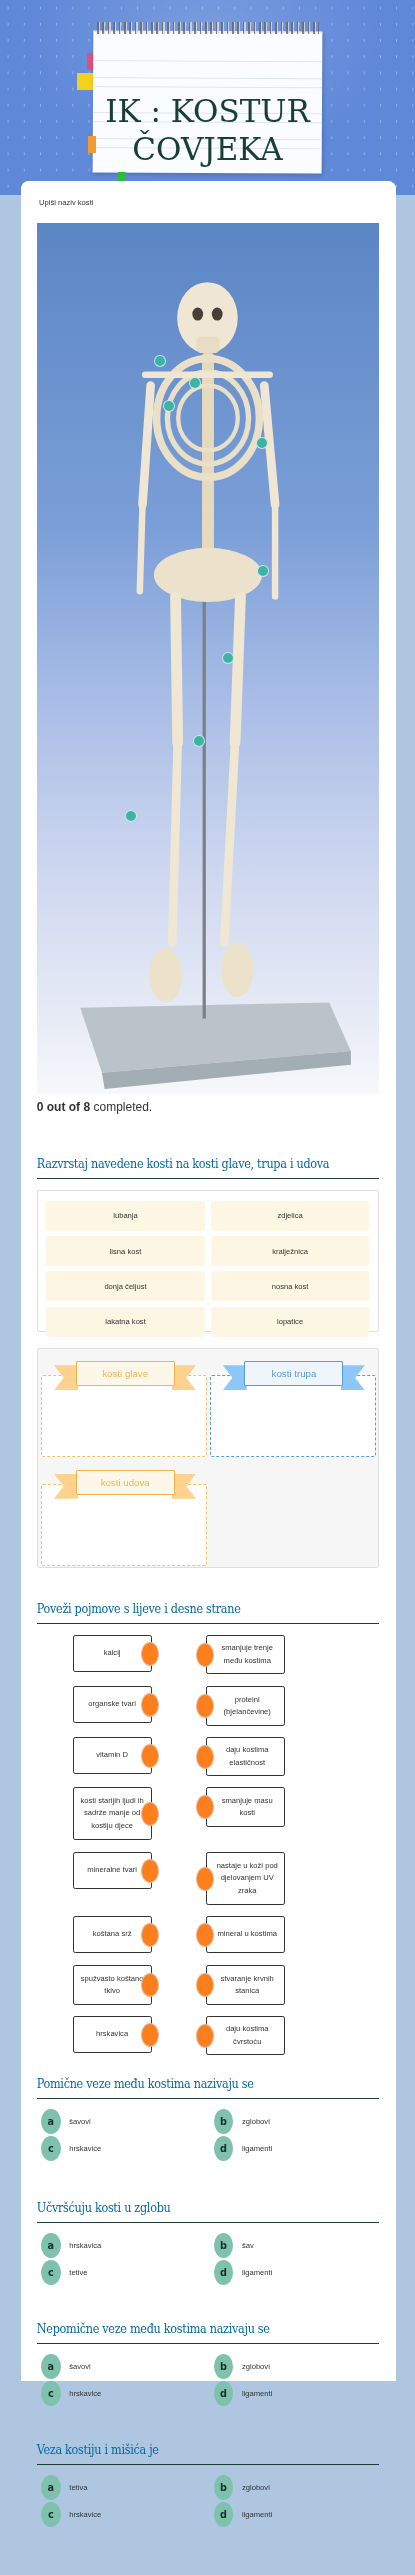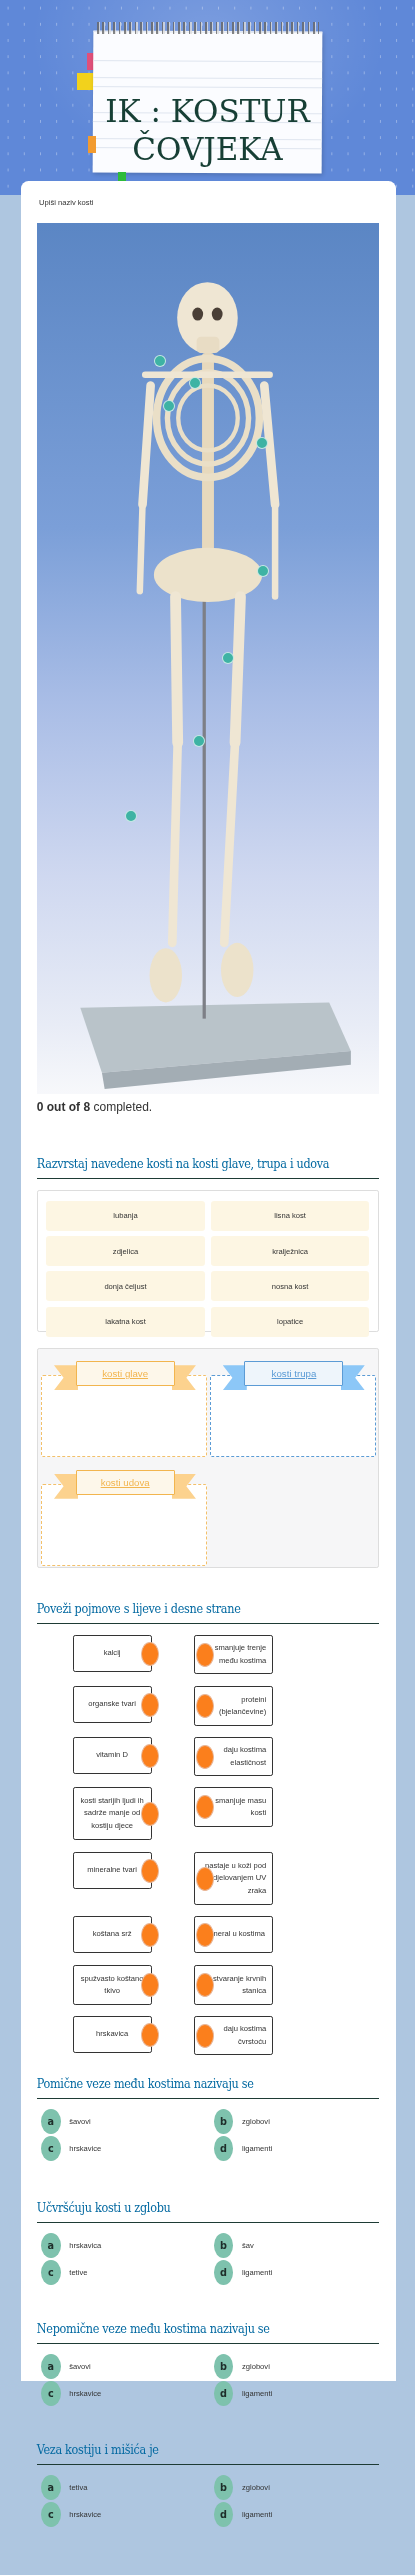--- a/index.html
+++ b/index.html
@@ -53,33 +53,33 @@
   .sort-item { background: #fdf6e3; border-radius: 3.2px; display: flex; align-items: center; justify-content: center; font-size: 7.6px; color: #333; cursor: grab; }
 
   
   .sort-groups { position: absolute; left: 16.2px; top: 1167px; width: 342px; height: 220px; background: #f6f6f7; border: 0.5px solid #ddd; border-radius: 2.2px; }
   .group { position: absolute; width: 166px; height: 103px; }
   .group .drop { position: absolute; left: 0; top: 20.6px; width: 166px; height: 82px; background: #fff; border: 1.1px dashed; border-radius: 2.2px; }
   .group .ribbon { position: absolute; left: 13px; top: 6.5px; width: 142px; height: 29px; }
   .group .ribbon .tail-l, .group .ribbon .tail-r { position: absolute; top: 4.3px; width: 24px; height: 25px; }
   .group .ribbon .tail-l { left: 0; clip-path: polygon(0 0, 100% 0, 100% 100%, 0 100%, 40% 50%); }
   .group .ribbon .tail-r { right: 0; clip-path: polygon(0 0, 100% 0, 60% 50%, 100% 100%, 0 100%); }
-  .group .ribbon .label { position: absolute; left: 21.7px; top: 0; width: 99px; height: 25px; border: 1.1px solid; border-radius: 1px; display: flex; align-items: center; justify-content: center; font-size: 9.7px; text-decoration: underline; }
+  .group .ribbon .label { position: absolute; left: 21.7px; top: 0; width: 99px; height: 25px; border: 1.1px solid; border-radius: 1px; display: flex; align-items: center; justify-content: center; font-size: 9.7px; }
   .g-orange .drop { border-color: #f3c06a; }
   .g-orange .tail-l, .g-orange .tail-r { background: #fcd28e; }
   .g-orange .label { background: #fdf7ea; border-color: #f5b03c; color: #f2b54e; }
   .g-blue .drop { border-color: #5b9bd5; }
   .g-blue .tail-l, .g-blue .tail-r { background: #8cc7f7; }
   .g-blue .label { background: #eef5fb; border-color: #4aa2ea; color: #5b9bd5; }
 
   
   .match-row { position: absolute; left: 0; width: 375px; }
   .m-left, .m-right { position: absolute; border: 0.5px solid #333; border-radius: 2.2px; background: #fff; display: flex; align-items: center; justify-content: center; text-align: center; font-size: 7.6px; line-height: 12.5px; color: #333; padding: 0 5.4px; }
   .m-left { left: 52px; width: 79px; }
-  .m-right { left: 173px; width: 79px; padding-left: 9.7px; text-align: right; }
+  .m-right { left: 185px; width: 79px; padding-left: 9.7px; }
   .dot { position: absolute; width: 18.4px; height: 24px; border-radius: 50%; background: #fb7f1c; border: 1.1px solid #e8b79a; cursor: pointer; }
 
   
   .mcq { position: absolute; left: 16.2px; width: 342px; }
   .opt { position: absolute; display: flex; align-items: center; cursor: pointer; }
   .badge { width: 19.5px; height: 25px; border-radius: 50%; background: #7ec2ad; display: flex; align-items: center; justify-content: center; font-family: "DejaVu Sans", sans-serif; font-weight: bold; font-size: 9.7px; color: #1e2e2a; }
   .opt-text { margin-left: 8.7px; font-size: 7.6px; color: #333; }
 </style>
 </head>
 <body>
@@ -146,22 +146,22 @@
     <div class="hotspot" style="left:191px; top:435px;"></div>
     <div class="hotspot" style="left:162px; top:518px;"></div>
     <div class="hotspot" style="left:94px; top:593px;"></div>
   </div>
 
   <div class="progress"><b>0 out of 8</b><span> completed.</span></div>
 
   <div class="heading" style="top:975px;">Razvrstaj navedene kosti na kosti glave, trupa i udova</div>
   <div class="sort-items">
     <div class="sort-item">lubanja</div>
+    <div class="sort-item">zdjelica</div>
     <div class="sort-item">lisna kost</div>
-    <div class="sort-item">zdjelica</div>
     <div class="sort-item">kralježnica</div>
     <div class="sort-item">donja čeljust</div>
     <div class="sort-item">nosna kost</div>
     <div class="sort-item">lakatna kost</div>
     <div class="sort-item">lopatice</div>
   </div>
 
   <div class="sort-groups">
     <div class="group g-orange" style="left:3.2px; top:5.4px;">
       <div class="drop"></div>

